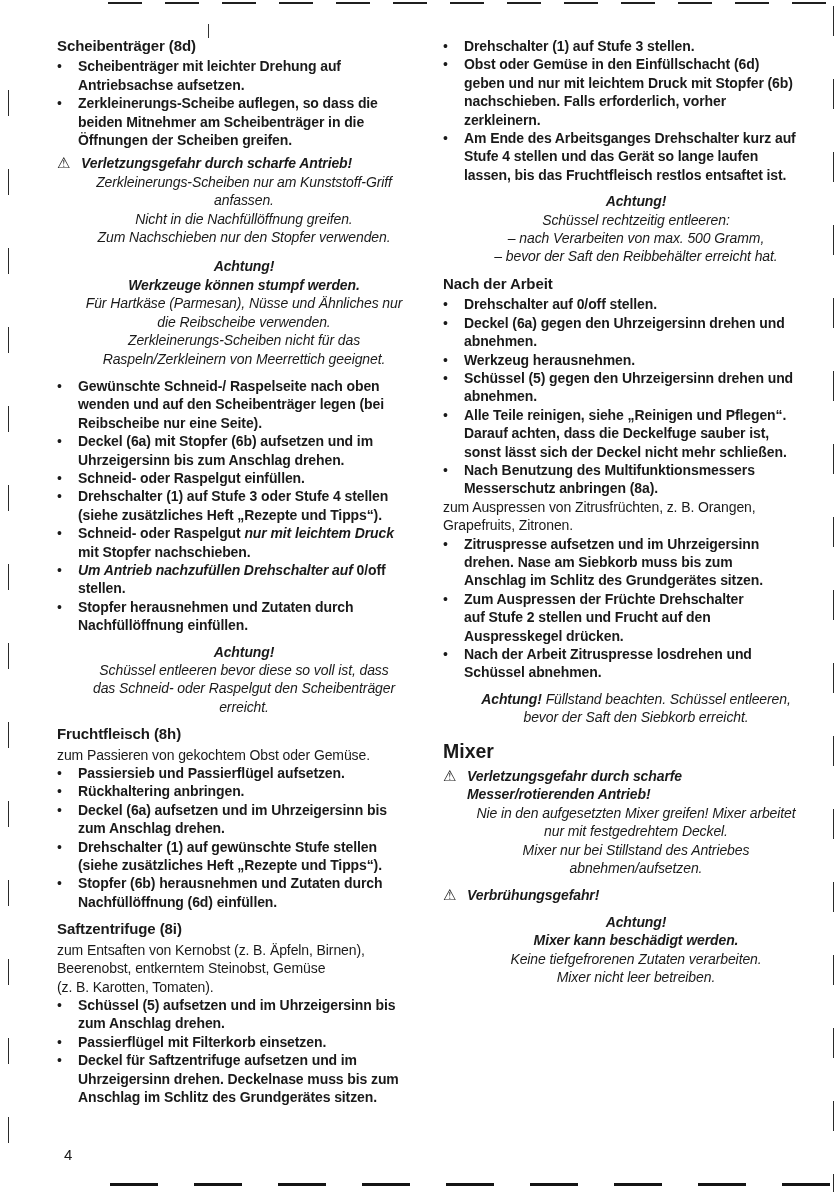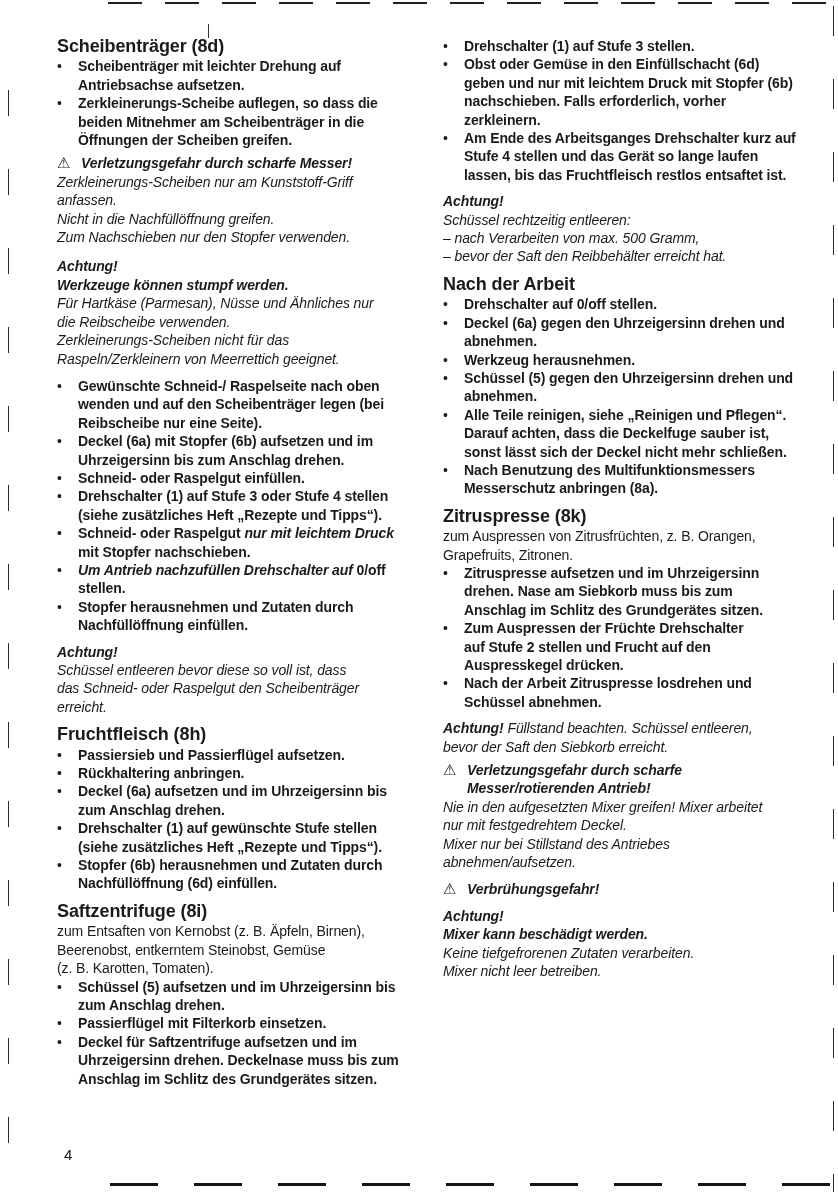--- a/index.html
+++ b/index.html
@@ -15,24 +15,24 @@
     position:absolute;
     top:37px;
     font-size:14px;
     line-height:18.4px;
     letter-spacing:-0.1px;
   }
   #col-left{left:57px;width:374px;}
   #col-right{left:443px;width:386px;}
 
   .col > :first-child{margin-top:0;}
-  .h3{font-weight:bold;font-size:18px;margin:9px 0 2px;}
+  .h3{font-weight:bold;font-size:15px;margin:9px 0 2px;}
   .h2{font-weight:bold;font-size:19.5px;margin:15px 0 7px;letter-spacing:0;}
   .p{margin:0;}
-  .it{font-style:italic;}
+  .it{font-style:italic;text-align:center;}
   .note{margin:8px 0 0;font-style:italic;}
   .note + .group{margin-top:9px;}
   .p + .warn{margin-top:9px;}
   .p + .note{margin-top:11px;}
   .group{margin:0;}
   .li{display:flex;align-items:flex-start;}
   .dot{width:21px;flex:none;}
   .txt{flex:1;font-weight:bold;}
   .warn{display:flex;margin:5px 0 0;font-weight:bold;font-style:italic;}
   .warn .tri{width:24px;flex:none;font-style:normal;font-weight:normal;font-size:15px;line-height:18px;}
@@ -80,21 +80,21 @@
           <span class="dot">•</span>
           <span class="txt">Scheibenträger mit leichter Drehung auf<br>Antriebsachse aufsetzen.</span>
         </div>
         <div class="li">
           <span class="dot">•</span>
           <span class="txt">Zerkleinerungs-Scheibe auflegen, so dass die<br>beiden Mitnehmer am Scheibenträger in die<br>Öffnungen der Scheiben greifen.</span>
         </div>
       </div>
       <div class="warn">
         <span class="tri">⚠</span>
-        <span class="txt">Verletzungsgefahr durch scharfe Messer!</span>
+        <span class="txt">Verletzungsgefahr durch scharfe Antrieb!</span>
       </div>
       <div class="p it">Zerkleinerungs-Scheiben nur am Kunststoff-Griff<br>anfassen.<br>Nicht in die Nachfüllöffnung greifen.<br>Zum Nachschieben nur den Stopfer verwenden.</div>
       <div class="note it"><b>Achtung!</b><br><b>Werkzeuge können stumpf werden.</b><br>Für Hartkäse (Parmesan), Nüsse und Ähnliches nur<br>die Reibscheibe verwenden.<br>Zerkleinerungs-Scheiben nicht für das<br>Raspeln/Zerkleinern von Meerrettich geeignet.</div>
       <div class="group">
         <div class="li">
           <span class="dot">•</span>
           <span class="txt">Gewünschte Schneid-/ Raspelseite nach oben<br>wenden und auf den Scheibenträger legen (bei<br>Reibscheibe nur eine Seite).</span>
         </div>
         <div class="li">
           <span class="dot">•</span>
@@ -116,20 +116,21 @@
           <span class="dot">•</span>
           <span class="txt"><i>Um Antrieb nachzufüllen Drehschalter auf</i> <b>0/off</b><br>stellen.</span>
         </div>
         <div class="li">
           <span class="dot">•</span>
           <span class="txt">Stopfer herausnehmen und Zutaten durch<br>Nachfüllöffnung einfüllen.</span>
         </div>
       </div>
       <div class="note it"><b>Achtung!</b><br>Schüssel entleeren bevor diese so voll ist, dass<br>das Schneid- oder Raspelgut den Scheibenträger<br>erreicht.</div>
       <div class="h3">Fruchtfleisch (8h)</div>
+      <div class="p">zum Passieren von gekochtem Obst oder Gemüse.</div>
       <div class="group">
         <div class="li">
           <span class="dot">•</span>
           <span class="txt">Passiersieb und Passierflügel aufsetzen.</span>
         </div>
         <div class="li">
           <span class="dot">•</span>
           <span class="txt">Rückhaltering anbringen.</span>
         </div>
         <div class="li">
@@ -198,37 +199,37 @@
         </div>
         <div class="li">
           <span class="dot">•</span>
           <span class="txt">Alle Teile reinigen, siehe „Reinigen und Pflegen“.<br>Darauf achten, dass die Deckelfuge sauber ist,<br>sonst lässt sich der Deckel nicht mehr schließen.</span>
         </div>
         <div class="li">
           <span class="dot">•</span>
           <span class="txt">Nach Benutzung des Multifunktionsmessers<br>Messerschutz anbringen (8a).</span>
         </div>
       </div>
-      <div class="h3">Zitruspresse (8k)</div>
       <div class="p">zum Auspressen von Zitrusfrüchten, z. B. Orangen,<br>Grapefruits, Zitronen.</div>
       <div class="group">
         <div class="li">
           <span class="dot">•</span>
           <span class="txt">Zitruspresse aufsetzen und <b>im</b> Uhrzeigersinn<br>drehen. Nase am Siebkorb muss bis zum<br>Anschlag im Schlitz des Grundgerätes sitzen.</span>
         </div>
         <div class="li">
           <span class="dot">•</span>
           <span class="txt">Zum Auspressen der Früchte Drehschalter<br>auf <b>Stufe 2</b> stellen und Frucht auf den<br>Auspresskegel drücken.</span>
         </div>
         <div class="li">
           <span class="dot">•</span>
           <span class="txt">Nach der Arbeit Zitruspresse losdrehen und<br>Schüssel abnehmen.</span>
         </div>
       </div>
       <div class="note it"><b>Achtung!</b> Füllstand beachten. Schüssel entleeren,<br>bevor der Saft den Siebkorb erreicht.</div>
+      <div class="h2">Mixer</div>
       <div class="warn">
         <span class="tri">⚠</span>
         <span class="txt">Verletzungsgefahr durch scharfe<br>Messer/rotierenden Antrieb!</span>
       </div>
       <div class="p it">Nie in den aufgesetzten Mixer greifen! Mixer arbeitet<br>nur mit festgedrehtem Deckel.<br>Mixer nur bei Stillstand des Antriebes<br>abnehmen/aufsetzen.</div>
       <div class="warn">
         <span class="tri">⚠</span>
         <span class="txt">Verbrühungsgefahr!</span>
       </div>
       <div class="note it"><b>Achtung!</b><br><b>Mixer kann beschädigt werden.</b><br>Keine tiefgefrorenen Zutaten verarbeiten.<br>Mixer nicht leer betreiben.</div>

